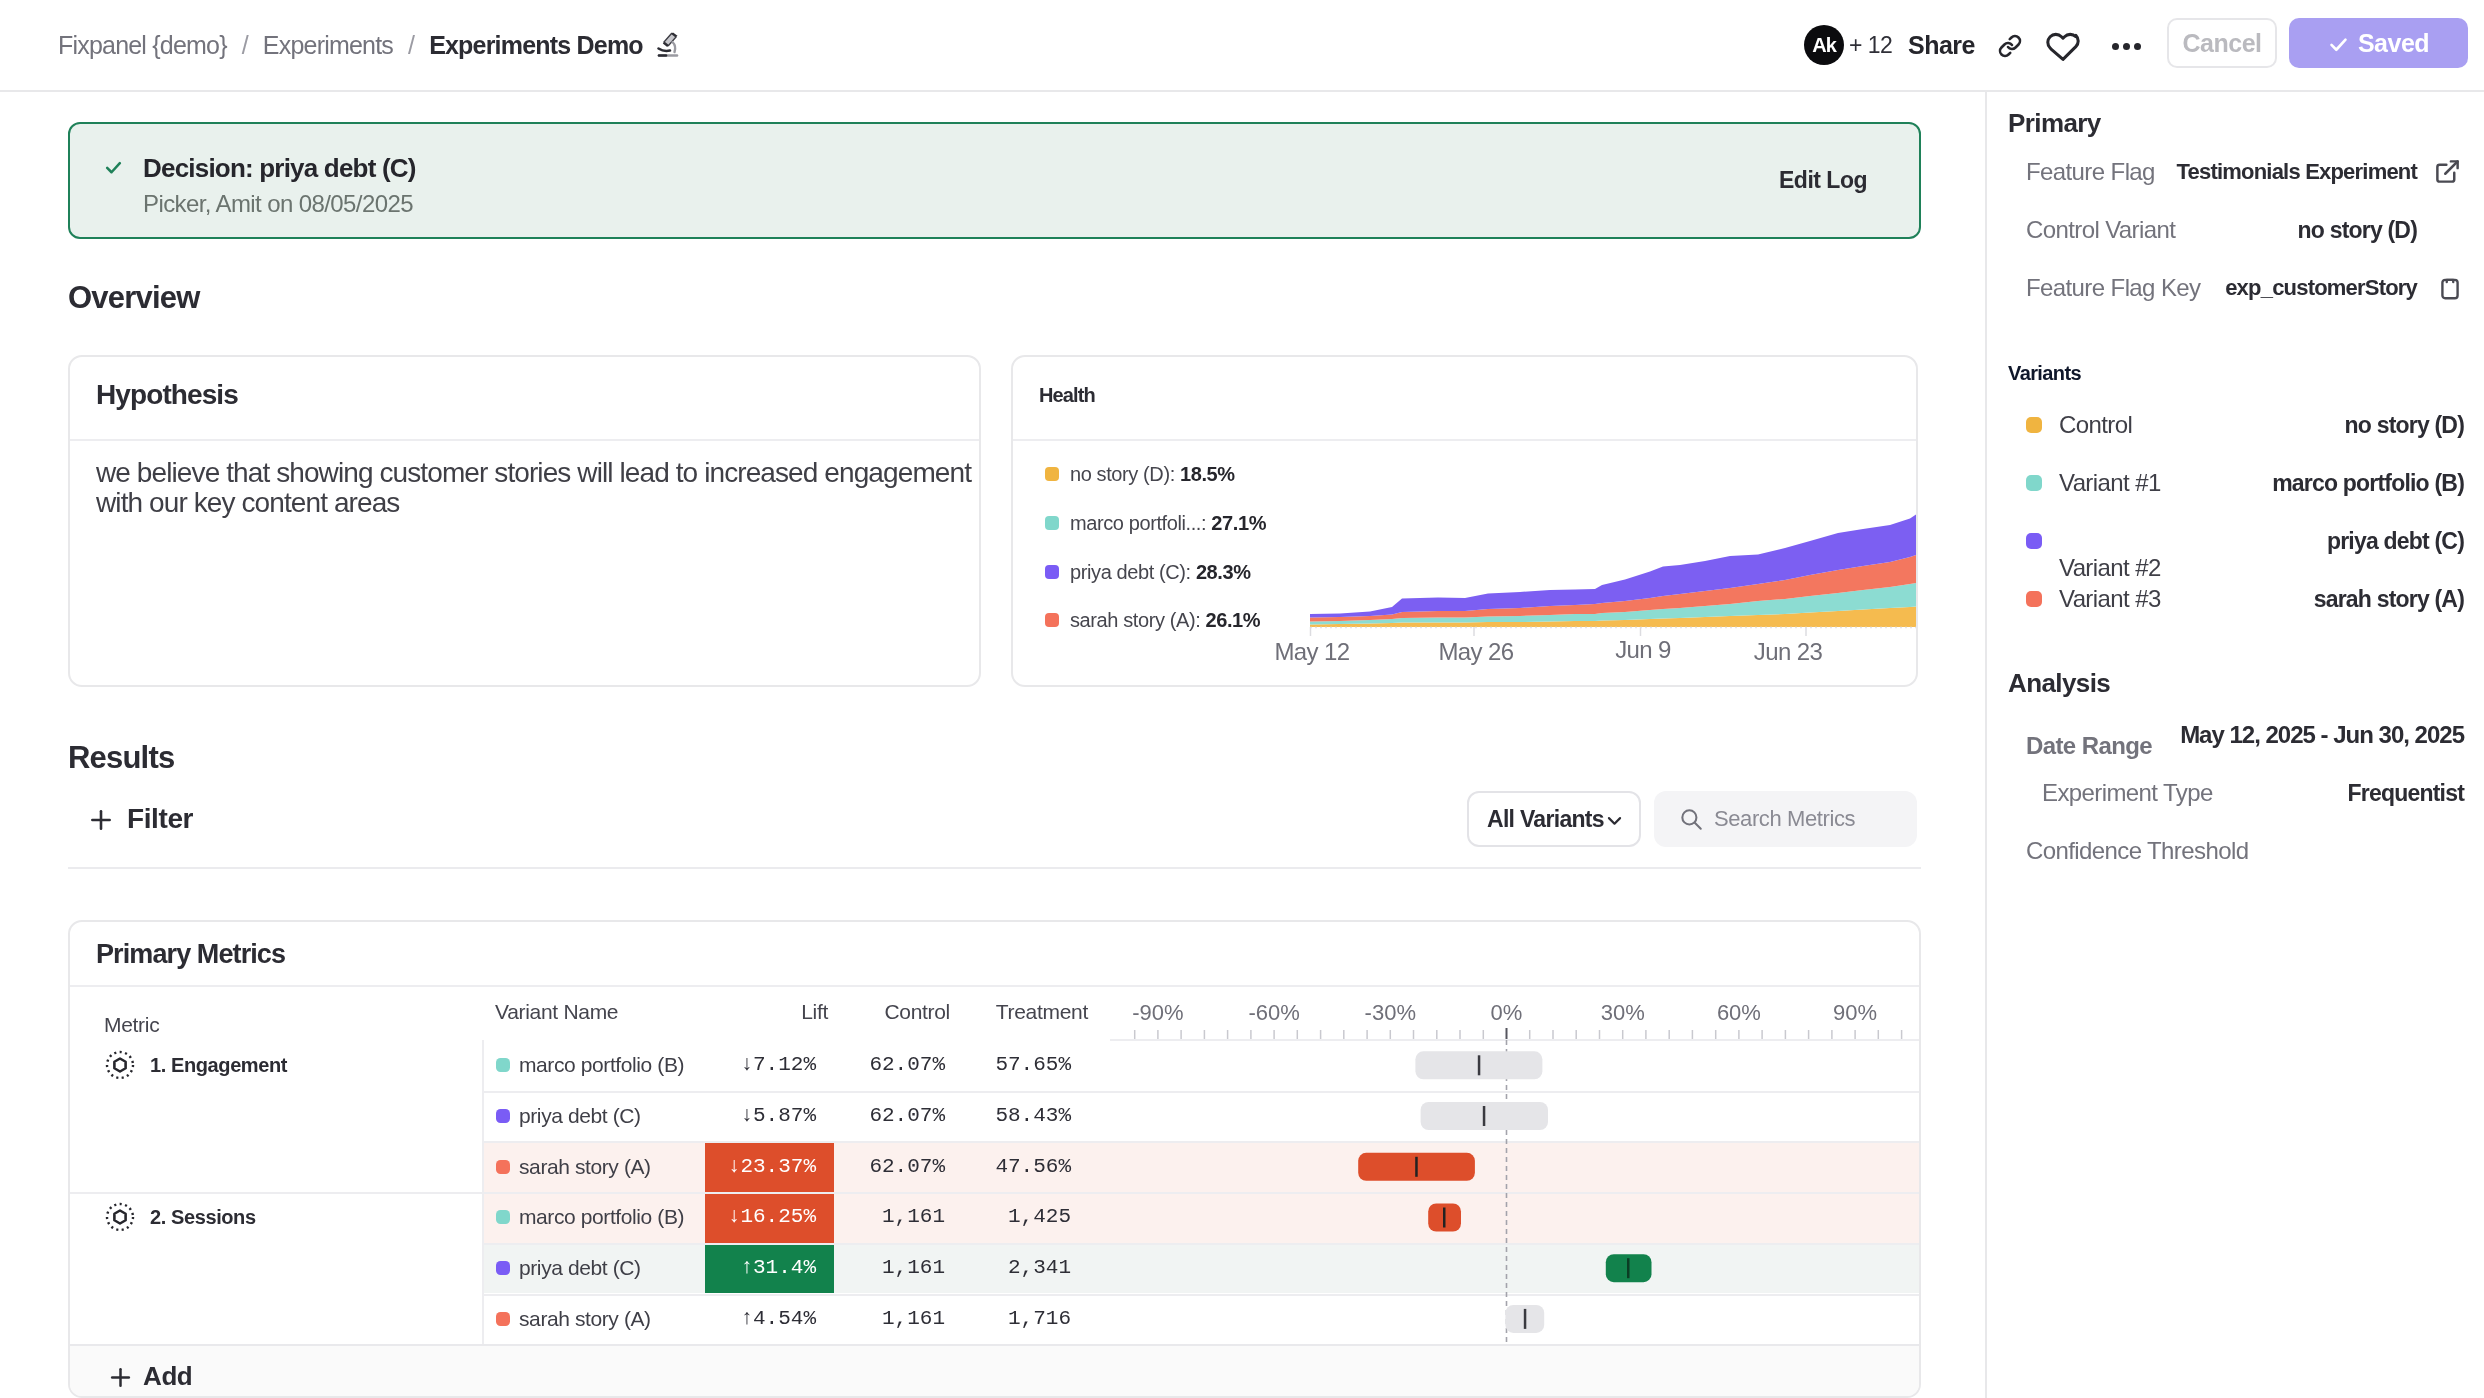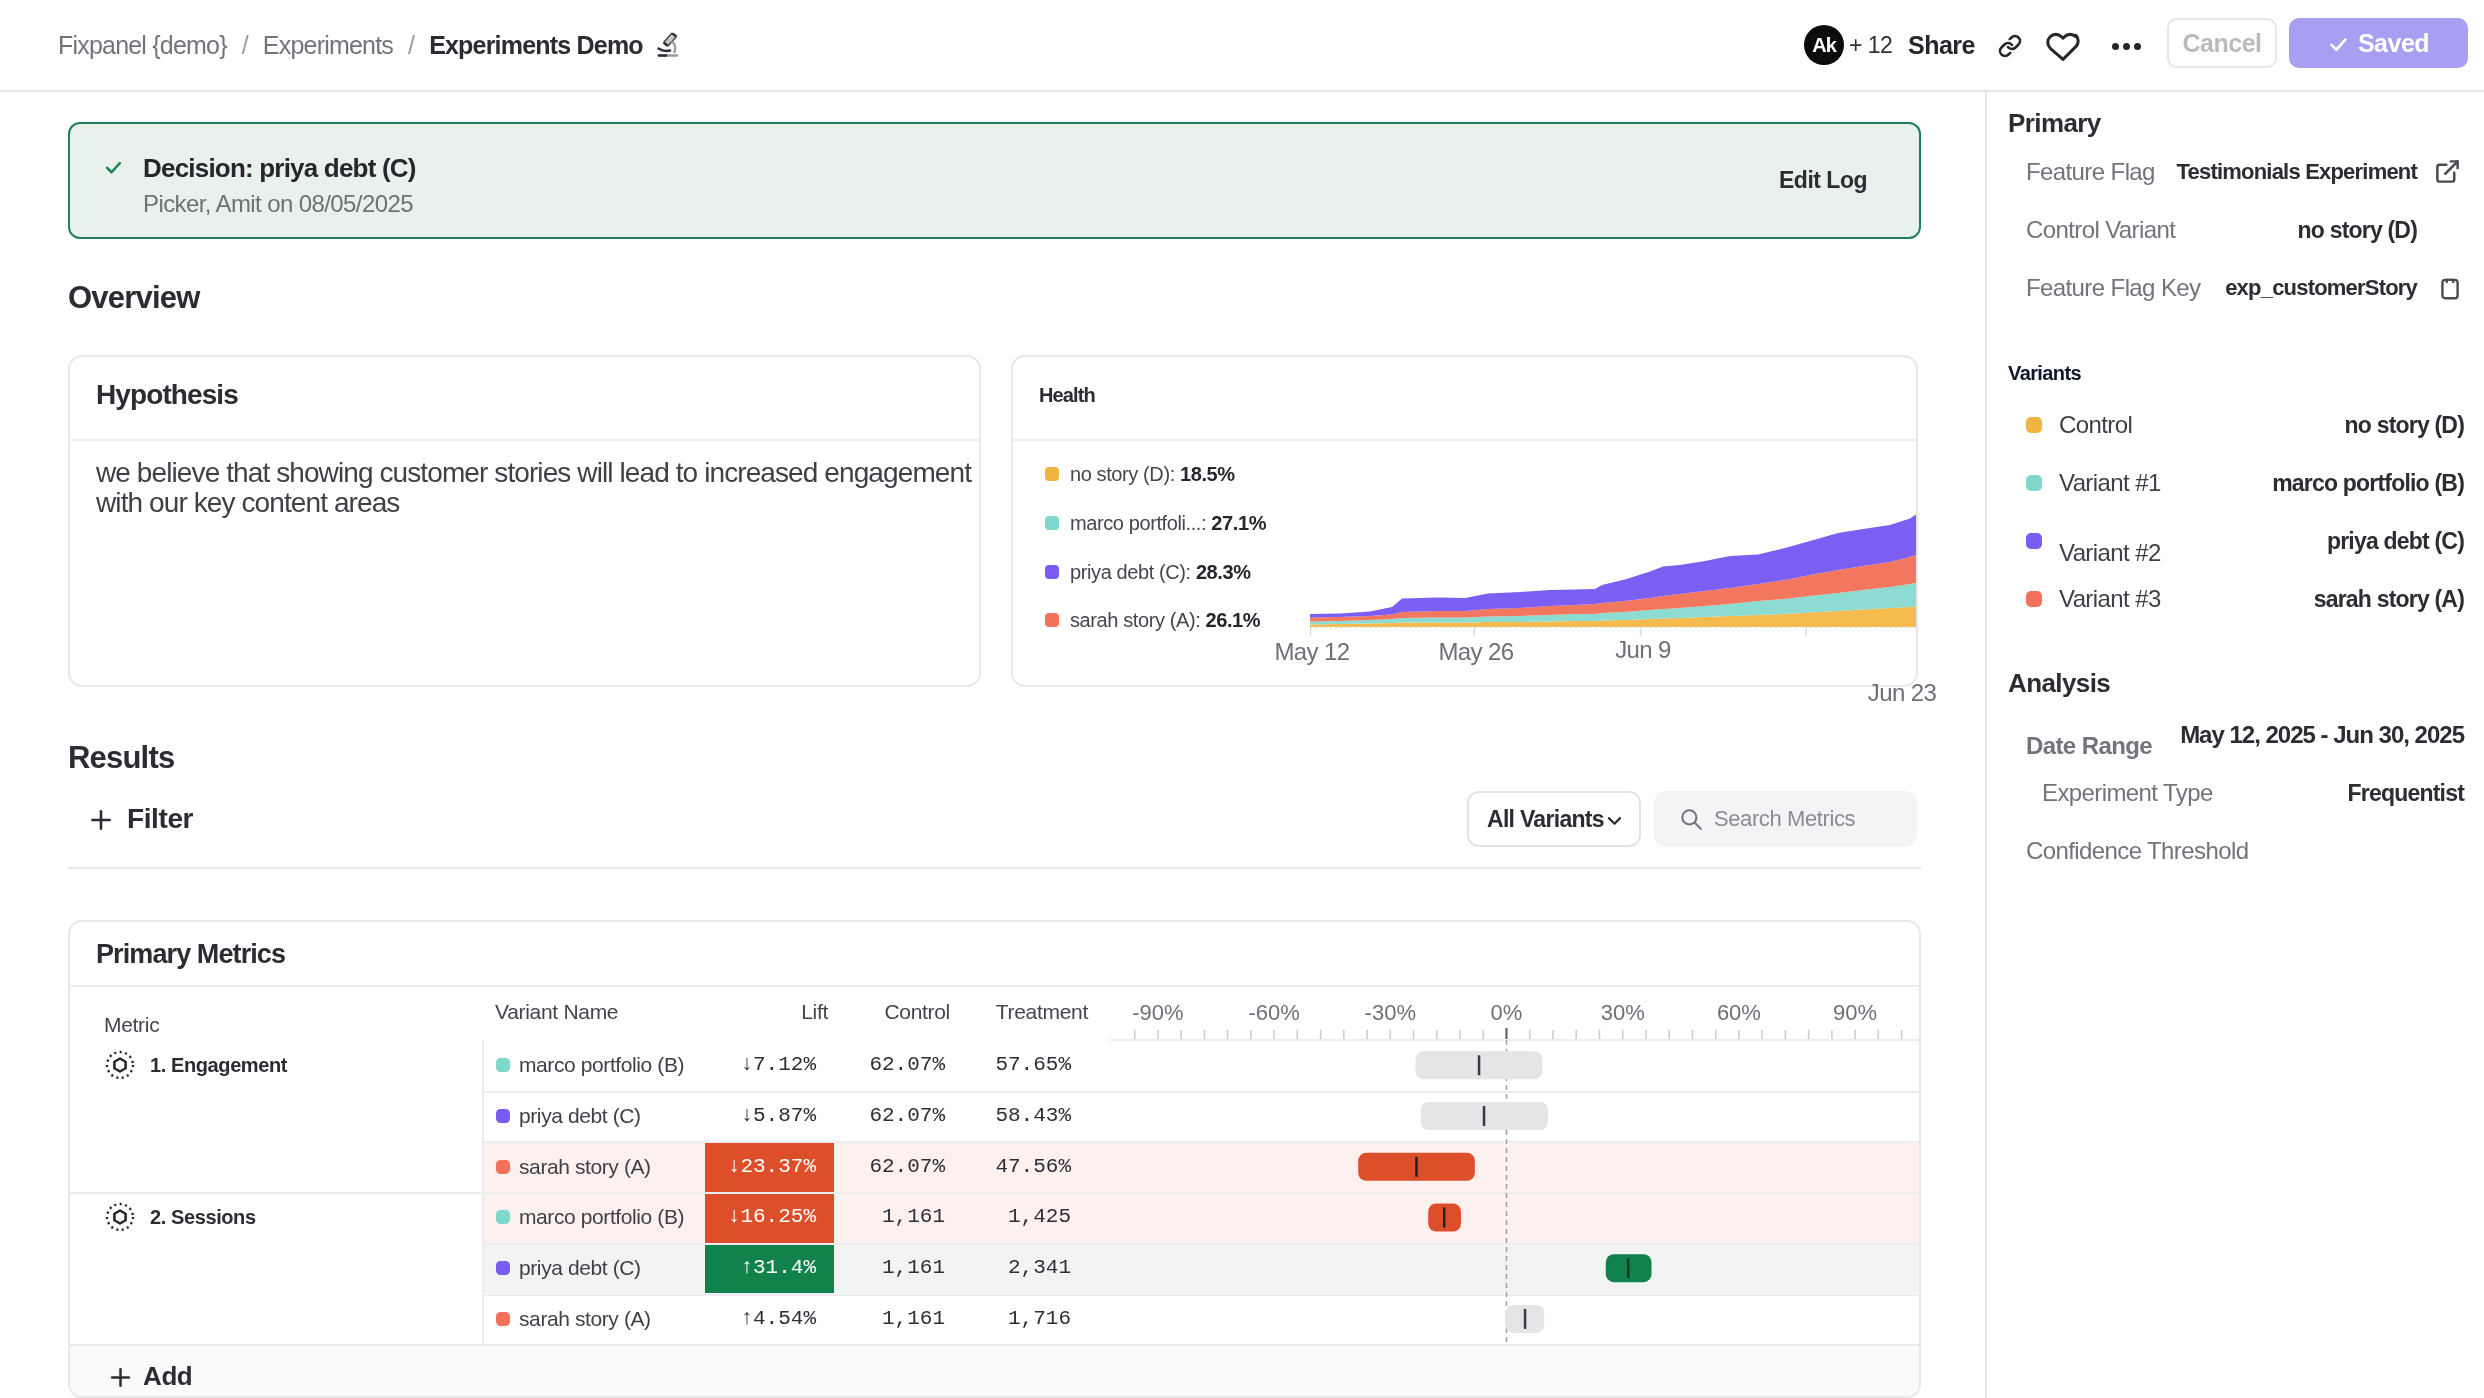--- a/index.html
+++ b/index.html
@@ -49,21 +49,21 @@
     <path d="M9 6.5 v-2 h6 v2"></path>
   </svg>
 <div style="position:absolute;height:40px;line-height:40px;font-size:20px;color:#0f172a;font-weight:700;white-space:nowrap;left:2008px;top:353px;letter-spacing:-0.6px;">Variants</div>
 <div style="position:absolute;left:2026px;top:417px;width:16px;height:16px;background:#f0b440;border-radius:5px;"></div>
 <div style="position:absolute;height:40px;line-height:40px;font-size:24px;color:#3f3f47;font-weight:400;white-space:nowrap;left:2059px;top:405px;letter-spacing:-0.6px;">Control</div>
 <div style="position:absolute;height:40px;line-height:40px;font-size:23px;color:#2c2c33;font-weight:700;white-space:nowrap;right:20px;top:405px;letter-spacing:-0.8px;">no story (D)</div>
 <div style="position:absolute;left:2026px;top:475px;width:16px;height:16px;background:#80d7cb;border-radius:5px;"></div>
 <div style="position:absolute;height:40px;line-height:40px;font-size:24px;color:#3f3f47;font-weight:400;white-space:nowrap;left:2059px;top:463px;letter-spacing:-0.6px;">Variant #1</div>
 <div style="position:absolute;height:40px;line-height:40px;font-size:23px;color:#2c2c33;font-weight:700;white-space:nowrap;right:20px;top:463px;letter-spacing:-0.8px;">marco portfolio (B)</div>
 <div style="position:absolute;left:2026px;top:533px;width:16px;height:16px;background:#7a5cf5;border-radius:5px;"></div>
-<div style="position:absolute;height:40px;line-height:40px;font-size:24px;color:#3f3f47;font-weight:400;white-space:nowrap;left:2059px;top:533px;letter-spacing:-0.6px;">Variant #2</div>
+<div style="position:absolute;height:40px;line-height:40px;font-size:24px;color:#3f3f47;font-weight:400;white-space:nowrap;left:2059px;top:548px;letter-spacing:-0.6px;">Variant #2</div>
 <div style="position:absolute;height:40px;line-height:40px;font-size:23px;color:#2c2c33;font-weight:700;white-space:nowrap;right:20px;top:521px;letter-spacing:-0.8px;">priya debt (C)</div>
 <div style="position:absolute;left:2026px;top:591px;width:16px;height:16px;background:#f4725b;border-radius:5px;"></div>
 <div style="position:absolute;height:40px;line-height:40px;font-size:24px;color:#3f3f47;font-weight:400;white-space:nowrap;left:2059px;top:579px;letter-spacing:-0.6px;">Variant #3</div>
 <div style="position:absolute;height:40px;line-height:40px;font-size:23px;color:#2c2c33;font-weight:700;white-space:nowrap;right:20px;top:579px;letter-spacing:-0.8px;">sarah story (A)</div>
 <div style="position:absolute;height:40px;line-height:40px;font-size:26px;color:#2c2c33;font-weight:700;white-space:nowrap;left:2008px;top:663px;letter-spacing:-0.6px;">Analysis</div>
 <div style="position:absolute;height:40px;line-height:40px;font-size:24px;color:#73737c;font-weight:700;white-space:nowrap;left:2026px;top:726px;letter-spacing:-0.6px;">Date Range</div>
 <div style="position:absolute;height:40px;line-height:40px;font-size:24px;color:#2c2c33;font-weight:700;white-space:nowrap;right:20px;top:715px;letter-spacing:-1px;">May 12, 2025 - Jun 30, 2025</div>
 <div style="position:absolute;height:40px;line-height:40px;font-size:24px;color:#73737c;font-weight:400;white-space:nowrap;left:2026px;top:773px;letter-spacing:-0.6px;margin-left:16px;">Experiment Type</div>
 <div style="position:absolute;height:40px;line-height:40px;font-size:23px;color:#2c2c33;font-weight:700;white-space:nowrap;right:20px;top:773px;letter-spacing:-0.8px;">Frequentist</div>
 <div style="position:absolute;height:40px;line-height:40px;font-size:24px;color:#73737c;font-weight:400;white-space:nowrap;left:2026px;top:831px;letter-spacing:-0.6px;">Confidence Threshold</div>
@@ -97,21 +97,21 @@
     <polygon points="10,114.0 40,113.5 70,111.5 92,107.0 102,98.5 138,97.5 165,98.0 188,93.5 220,92.0 250,90.0 275,89.5 295,89.0 302,85.0 325,79.5 350,71.5 363,66.5 380,65.0 405,61.0 430,56.0 458,54.5 485,48.0 510,41.0 538,33.0 563,29.0 590,25.0 610,18.5 616,14.5 616,55.0 610,57.0 590,62.0 563,66.0 538,70.0 510,75.0 485,80.0 458,84.0 430,88.0 405,91.0 380,94.0 363,96.0 350,98.0 325,101.0 302,103.0 295,104.0 275,105.0 250,106.0 220,108.0 188,109.0 165,111.0 138,111.0 102,112.0 92,114.5 70,116.0 40,117.0 10,117.5" fill="#7c5ff2"></polygon>
     <line x1="10" y1="127.5" x2="616" y2="127.5" stroke="#e3e3e6" stroke-width="1.5" stroke-dasharray="2 3"></line>
     <line x1="10.5" y1="127" x2="10.5" y2="136" stroke="#dcdce0" stroke-width="1.5"></line>
     <line x1="174" y1="127" x2="174" y2="136" stroke="#dcdce0" stroke-width="1.5"></line>
     <line x1="340.5" y1="127" x2="340.5" y2="136" stroke="#dcdce0" stroke-width="1.5"></line>
     <line x1="506" y1="127" x2="506" y2="136" stroke="#dcdce0" stroke-width="1.5"></line>
   </svg>
 <div style="position:absolute;height:40px;line-height:40px;font-size:24px;color:#6f6f78;font-weight:400;white-space:nowrap;left:1232px;top:632px;width:160px;text-align:center;letter-spacing:-0.6px;">May 12</div>
 <div style="position:absolute;height:40px;line-height:40px;font-size:24px;color:#6f6f78;font-weight:400;white-space:nowrap;left:1396px;top:632px;width:160px;text-align:center;letter-spacing:-0.6px;">May 26</div>
 <div style="position:absolute;height:40px;line-height:40px;font-size:24px;color:#6f6f78;font-weight:400;white-space:nowrap;left:1563px;top:630px;width:160px;text-align:center;letter-spacing:-0.6px;">Jun 9</div>
-<div style="position:absolute;height:40px;line-height:40px;font-size:24px;color:#6f6f78;font-weight:400;white-space:nowrap;left:1822px;top:632px;width:160px;text-align:center;letter-spacing:-0.6px;margin-top:41px;">Jun 23</div>
+<div style="position:absolute;height:40px;line-height:40px;font-size:24px;color:#6f6f78;font-weight:400;white-space:nowrap;left:1708px;top:632px;width:160px;text-align:center;letter-spacing:-0.6px;">Jun 23</div>
 <div style="position:absolute;height:44px;line-height:44px;font-size:31px;color:#2c2c33;font-weight:700;white-space:nowrap;left:68px;top:736px;letter-spacing:-0.8px;">Results</div>
 <div style="position:absolute;left:88px;top:799px;height:40px;line-height:40px;white-space:nowrap;"><svg style="vertical-align:-5px;" width="26" height="26" viewBox="0 0 24 24" fill="none" stroke="#2c2c33" stroke-width="2.4" stroke-linecap="round">
       <line x1="12" y1="4" x2="12" y2="20"></line>
       <line x1="4" y1="12" x2="20" y2="12"></line>
     </svg><span style="font-size:28px;font-weight:700;color:#2c2c33;margin-left:13px;letter-spacing:-0.4px;">Filter</span></div>
 <div style="position:absolute;left:1467px;top:791px;width:174px;height:56px;border:2px solid #e3e3e7;border-radius:12px;"></div>
 <div style="position:absolute;height:40px;line-height:40px;font-size:23px;color:#2c2c33;font-weight:700;white-space:nowrap;left:1487px;top:799px;letter-spacing:-0.7px;">All Variants</div>
 <svg style="position:absolute;left:1605px;top:811px;" width="19" height="19" viewBox="0 0 24 24" fill="none" stroke="#2c2c33" stroke-width="2.8" stroke-linecap="round" stroke-linejoin="round">
     <polyline points="5 9 12 16 19 9"></polyline>
   </svg>

